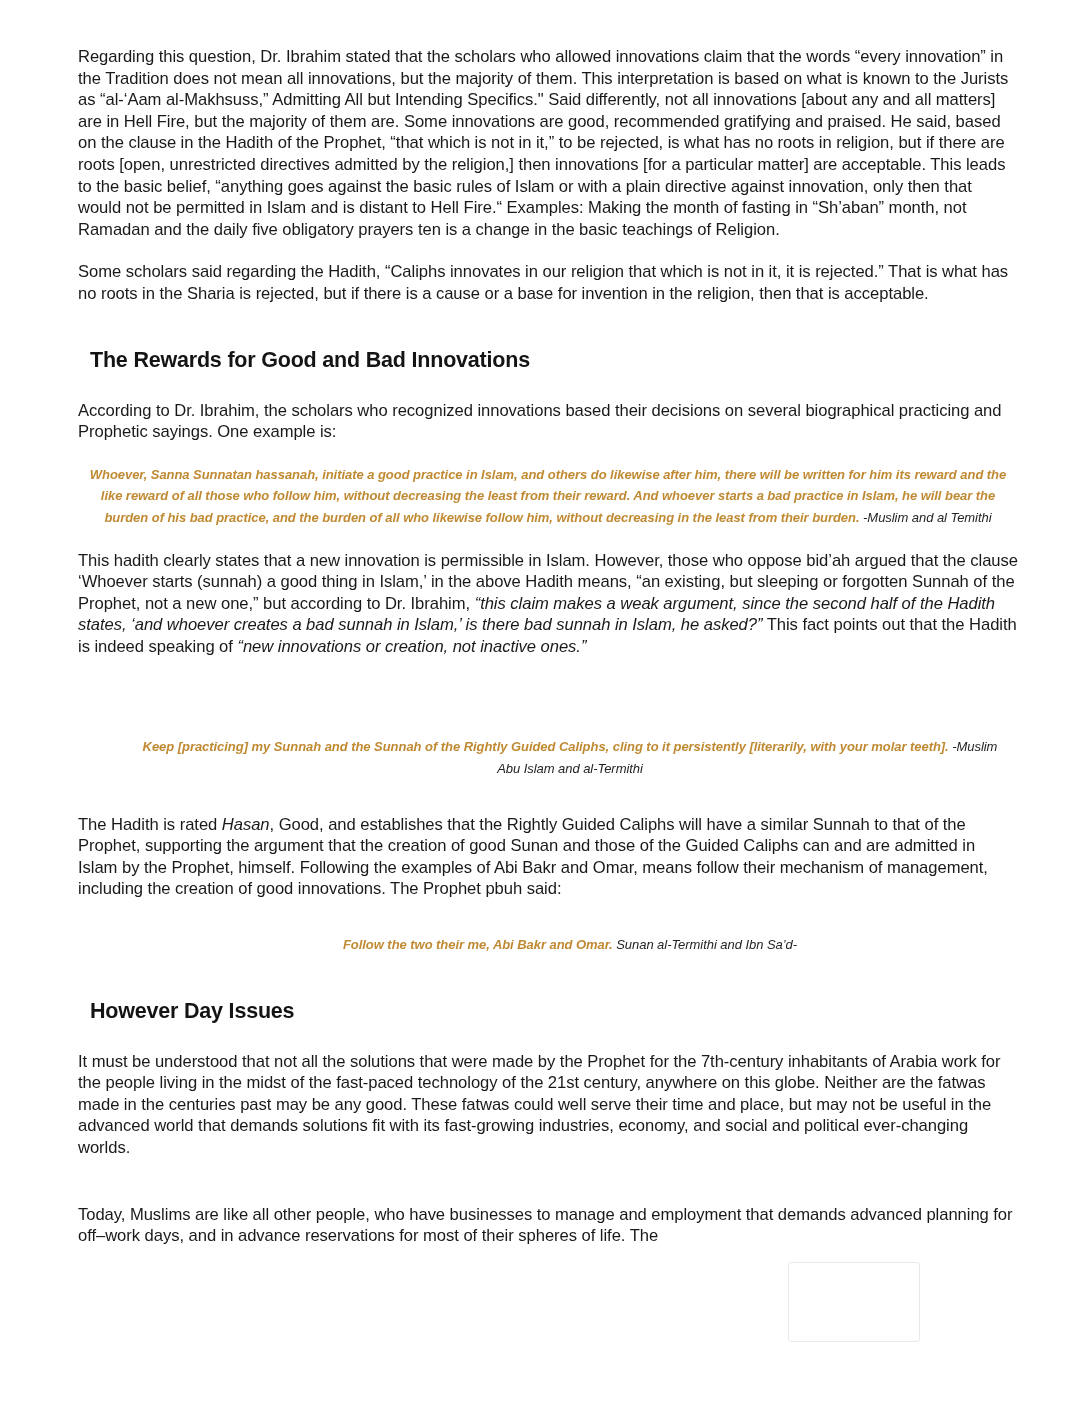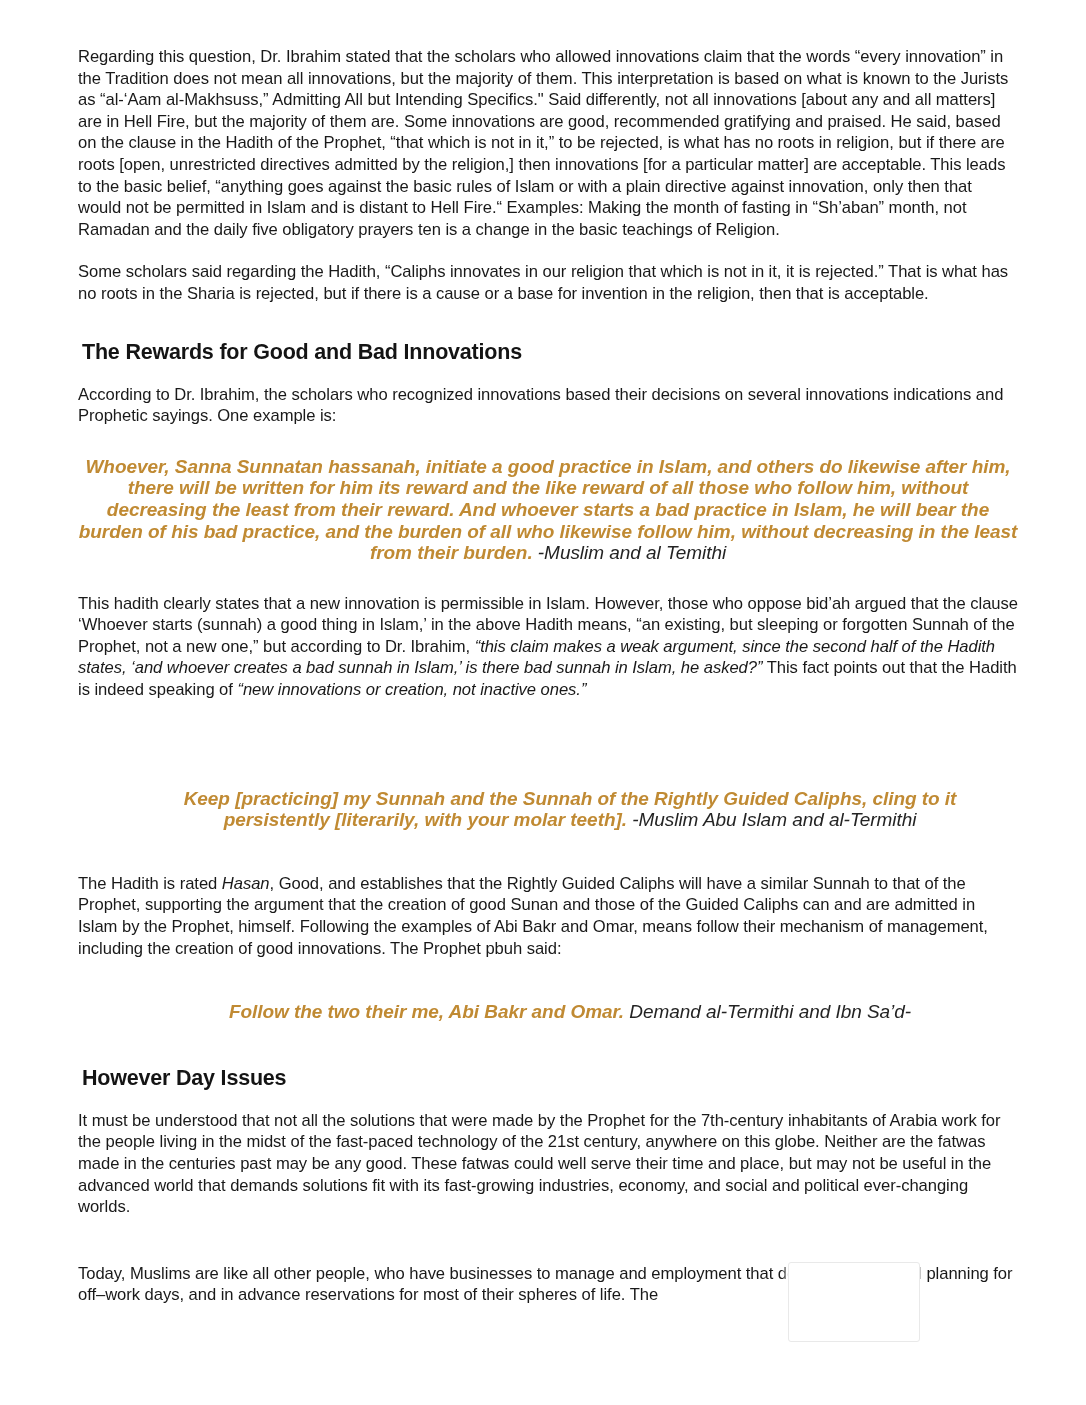--- a/index.html
+++ b/index.html
@@ -43,34 +43,34 @@
   .gap-para { height: 21px; }
   .gap-sm { height: 13px; }
 
   
   .heading {
     font-size: 21.5px;
     line-height: 26px;
     font-weight: bold;
     color: #141414;
     letter-spacing: -0.2px;
-    margin: 4px;
+    margin: 12px;
   }
   .heading-space-before { height: 30px; }
   .heading-space-after { height: 15px; }
 
   
   .quote {
     text-align: center;
-    font-size: 19px;
+    font-size: 13px;
     line-height: 21.6px;
     font-weight: bold;
     font-style: italic;
     color: #c08a33;
-    margin: 8px auto;
+    margin: 0 auto;
     letter-spacing: -0.05px;
   }
   .quote-wide { width: 940px; }
   .quote-narrow { width: 880px; margin-left: 52px; }
   .quote-single { width: 880px; margin-left: 52px; }
   .quote .attrib {
     color: #242424;
     font-weight: normal;
     font-style: italic;
   }
@@ -98,21 +98,21 @@
     <p class="para">Regarding this question, Dr. Ibrahim stated that the scholars who allowed innovations claim that the words “every innovation” in the Tradition does not mean all innovations, but the majority of them. This interpretation is based on what is known to the Jurists as “al-‘Aam al-Makhsuss,” Admitting All but Intending Specifics." Said differently, not all innovations [about any and all matters] are in Hell Fire, but the majority of them are. Some innovations are good, recommended gratifying and praised. He said, based on the clause in the Hadith of the Prophet, “that which is not in it,” to be rejected, is what has no roots in religion, but if there are roots [open, unrestricted directives admitted by the religion,] then innovations [for a particular matter] are acceptable. This leads to the basic belief, “anything goes against the basic rules of Islam or with a plain directive against innovation, only then that would not be permitted in Islam and is distant to Hell Fire.“ Examples: Making the month of fasting in “Sh’aban” month, not Ramadan and the daily five obligatory prayers ten is a change in the basic teachings of Religion.</p>
 
     <div class="gap-para"></div>
 
     <p class="para">Some scholars said regarding the Hadith, “Caliphs innovates in our religion that which is not in it, it is rejected.” That is what has no roots in the Sharia is rejected, but if there is a cause or a base for invention in the religion, then that is acceptable.</p>
 
     <div class="heading-space-before"></div>
     <h2 class="heading">The Rewards for Good and Bad Innovations</h2>
     <div class="heading-space-after"></div>
 
-    <p class="para">According to Dr. Ibrahim, the scholars who recognized innovations based their decisions on several innovations indications and Prophetic sayings. One example is:</p>
+    <p class="para">According to Dr. Ibrahim, the scholars who recognized innovations based their decisions on several biographical practicing and Prophetic sayings. One example is:</p>
 
     <div class="gap-para"></div>
 
     <div class="quote quote-wide"><span>Whoever, Sanna Sunnatan hassanah, initiate a good practice in Islam, and others do likewise after him, there will be written for him its reward and the like reward of all those who follow him, without decreasing the least from their reward. And whoever starts a bad practice in Islam, he will bear the burden of his bad practice, and the burden of all who likewise follow him, without decreasing in the least from their burden.</span><span class="attrib"> -Muslim and al Temithi</span></div>
 
     <div class="gap-para"></div>
 
     <p class="para"><span>This hadith clearly states that a new innovation is permissible in Islam. However, those who oppose bid’ah argued that the clause ‘Whoever starts (sunnah) a good thing in Islam,’ in the above Hadith means, “an existing, but sleeping or forgotten Sunnah of the Prophet, not a new one,” but according to Dr. Ibrahim, </span><i>“this claim makes a weak argument, since the second half of the Hadith states, ‘and whoever creates a bad sunnah in Islam,’ is there bad sunnah in Islam, he asked?”</i><span> This fact points out that the Hadith is indeed speaking of </span><i>“new innovations or creation, not inactive ones.”</i></p>
 
     <div class="heading-space-before"></div>
@@ -125,21 +125,21 @@
     <div class="quote quote-narrow"><span>Keep [practicing] my Sunnah and the Sunnah of the Rightly Guided Caliphs, cling to it persistently [literarily, with your molar teeth].</span><span class="attrib"> -Muslim Abu Islam and al-Termithi</span></div>
 
     <div class="gap-para"></div>
     <div class="gap-sm"></div>
 
     <p class="para"><span>The Hadith is rated </span><i>Hasan</i><span>, Good, and establishes that the Rightly Guided Caliphs will have a similar Sunnah to that of the Prophet, supporting the argument that the creation of good Sunan and those of the Guided Caliphs can and are admitted in Islam by the Prophet, himself. Following the examples of Abi Bakr and Omar, means follow their mechanism of management, including the creation of good innovations. The Prophet pbuh said:</span></p>
 
     <div class="gap-para"></div>
     <div class="gap-sm"></div>
 
-    <div class="quote quote-single"><span>Follow the two their me, Abi Bakr and Omar.</span><span class="attrib"> Demand al-Termithi and Ibn Sa’d-</span></div>
+    <div class="quote quote-single"><span>Follow the two their me, Abi Bakr and Omar.</span><span class="attrib"> Sunan al-Termithi and Ibn Sa’d-</span></div>
 
     <div class="heading-space-before"></div>
     <h2 class="heading">However Day Issues</h2>
     <div class="heading-space-after"></div>
 
     <p class="para">It must be understood that not all the solutions that were made by the Prophet for the 7th-century inhabitants of Arabia work for the people living in the midst of the fast-paced technology of the 21st century, anywhere on this globe. Neither are the fatwas made in the centuries past may be any good. These fatwas could well serve their time and place, but may not be useful in the advanced world that demands solutions fit with its fast-growing industries, economy, and social and political ever-changing worlds.</p>
 
     <div class="heading-space-before"></div>
     <div class="heading-space-after"></div>
 

